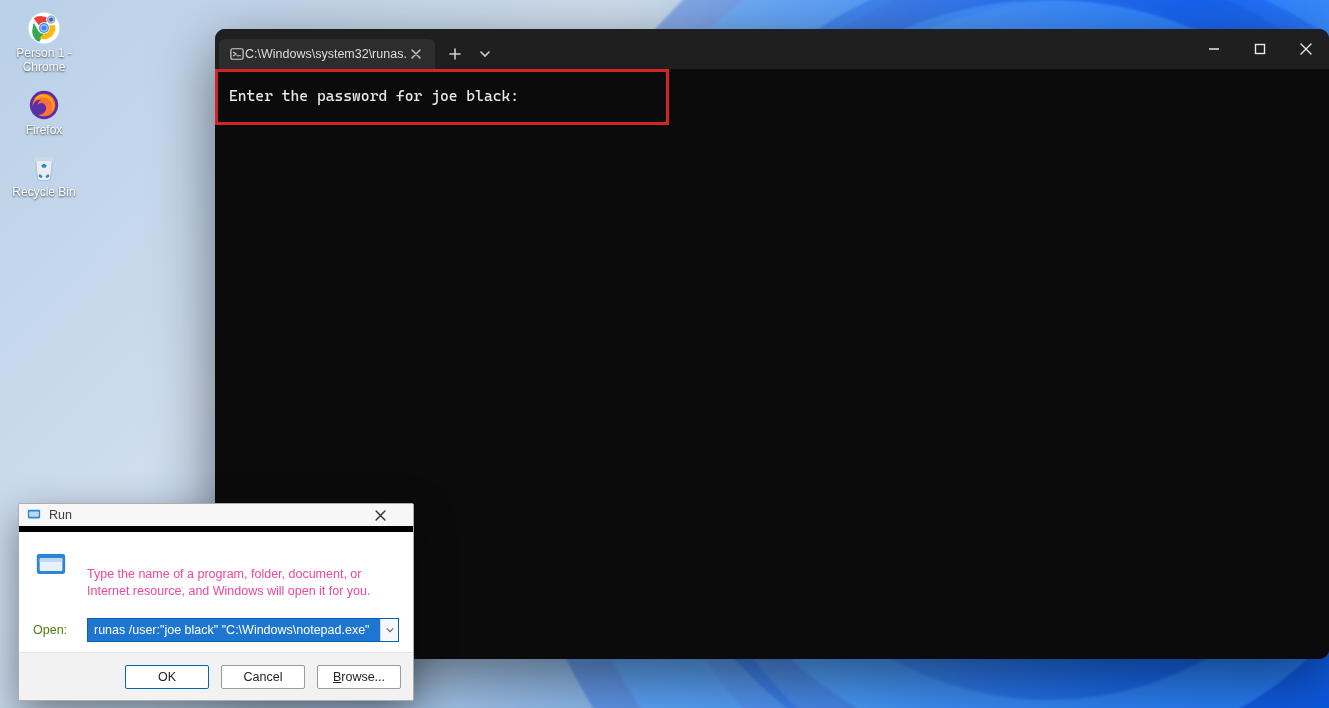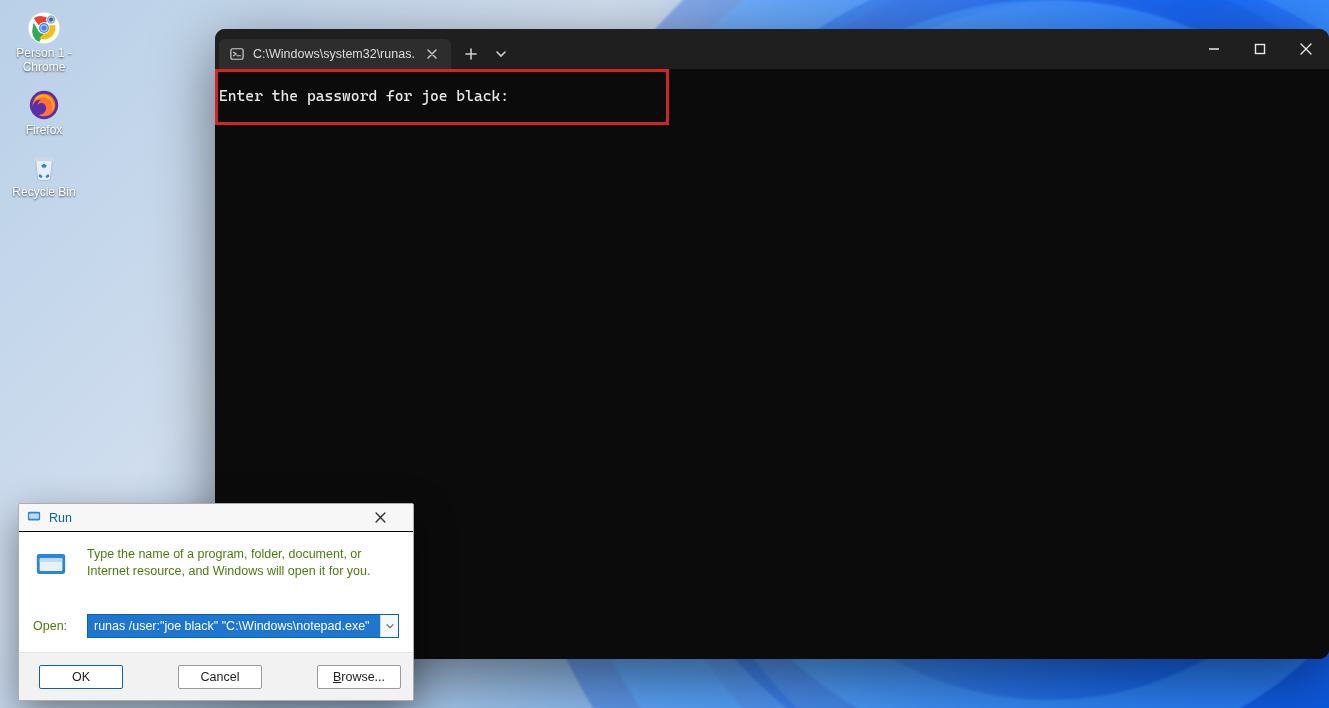--- a/index.html
+++ b/index.html
@@ -42,88 +42,87 @@
       position: absolute; left: 215px; top: 29px;
       width: 1114px; height: 630px;
       background: #0b0b0b; border-radius: 10px; overflow: hidden;
       box-shadow: 0 18px 60px rgba(0,0,0,.5);
     }
     .term .tbar {
       height: 40px; background: #1f1f1f; display:flex; align-items:flex-end;
       padding-left: 4px; position: relative;
     }
     .tab {
-      display:flex; align-items:center; gap:8px;
+      display:flex; align-items:center; 
       height: 30px; padding: 0 10px 0 10px;
       background: #2d2d2d; color: #ddd; font-size: 12.5px;
       border-radius: 6px 6px 0 0; margin-bottom: 0;
     }
     .tab .ticon { width: 16px; height: 16px; display:flex; align-items:center; justify-content:center; }
     .tab .ttext { max-width: 170px; overflow:hidden; white-space:nowrap; text-overflow:ellipsis; }
     .tab .tclose { width:18px; height:18px; display:flex; align-items:center; justify-content:center;
                    color:#ccc; border-radius:3px; }
     .tbar .after-tabs { display:flex; align-items:center; gap:2px; margin-left:6px; height:30px; }
     .tbtn { width:28px; height:28px; display:flex; align-items:center; justify-content:center;
             color:#cfcfcf; border-radius:4px; }
     .winctrls { position:absolute; right:0; top:0; height:40px; display:flex; }
     .winbtn { width:46px; height:40px; display:flex; align-items:center; justify-content:center;
               color:#e9e9e9; }
     .term .body { position:relative; width:100%; height:calc(100% - 40px); background:#0b0b0b; }
     .term .content {
-      padding: 18px 4px; color:#e8e8e8; font-family: Consolas, "Cascadia Mono", monospace;
+      padding: 18px 14px; color:#e8e8e8; font-family: Consolas, "Cascadia Mono", monospace;
       font-size: 15px; white-space: pre;
     }
     .hl-box {
       position:absolute; left:0; top:0; width:454px; height:56px;
       border: 3px solid #d22424; pointer-events:none;
     }
 
     
     .run {
       position:absolute; left:18px; top:503px; width:396px; height:198px;
       background:#fff; border:1px solid #adadad; border-radius:2px;
       box-shadow: 0 14px 40px rgba(0,0,0,.45);
       display:flex; flex-direction:column; overflow:hidden;
     }
     .run .rtitle {
-      height:28px; background:#f7f7f7; border-bottom:1px solid #000000;
+      height:28px; background:#f7f7f7; border-bottom:6px solid #000000;
       display:flex; align-items:center; padding:0 18px 0 8px; gap:8px;
-      color:#0369a1; font-size:12.5px;
+      color:#404040; font-size:12.5px;
     }
     .run .rtitle .spacer { flex:1; }
     .run .rclose { width:30px; height:24px; display:flex; align-items:center; justify-content:center;
                    color:#333; border-radius:3px; }
     .run .rmain {
       flex:1; padding:14px 14px 8px 14px; display:grid;
       grid-template-columns: 44px 1fr; column-gap:10px; row-gap:14px;
       align-items:start; background:#fff;
     }
     .run .ricon { width:36px; height:36px; display:flex; align-items:center; justify-content:center; }
-    .run .rdesc { color:#4d7c0f; font-size:12.5px; line-height:1.35; }
+    .run .rdesc { color:#ec4899; font-size:12.5px; line-height:1.35;margin-top:20px; }
     .run .openlbl { align-self:center; color:#4d7c0f; font-size:12.5px; }
     .run .combo {
       align-self:center; display:flex; align-items:center; height:24px;
       border:1px solid #0a64ad; background:#fff;
     }
     .run .combo input {
       flex:1; border:0; outline:0; height:22px; font-size:12.5px; padding:0 6px;
       background:#1e76d1; color:#fff;
     }
     .run .combo input::selection { background:#1e76d1; color:#fff; }
     .run .combo .dd { width:18px; display:flex; align-items:center; justify-content:center;
                       color:#555; border-left:1px solid #cfd7df; background:#f5f8fb; height:100%; }
     .run .rbtns {
       height:48px; background:#f2f2f2; border-top:1px solid #e4e4e4;
       display:flex; align-items:center; justify-content:flex-end; gap:12px; padding:0 12px;
     }
     .rbtn {
       min-width:84px; height:24px; border:1px solid #9a9a9a; background:#fff;
       font-size:12.5px; color:#222; display:flex; align-items:center; justify-content:center;
       border-radius:2px;
-      margin-left:43px;
     }
     .rbtn.default { border-color:#0a64ad; }
     .accel { text-decoration: underline; }
   </style>
 </head>
 <body>
 
 <div class="desktop">
   <div class="swoosh"></div>
 

